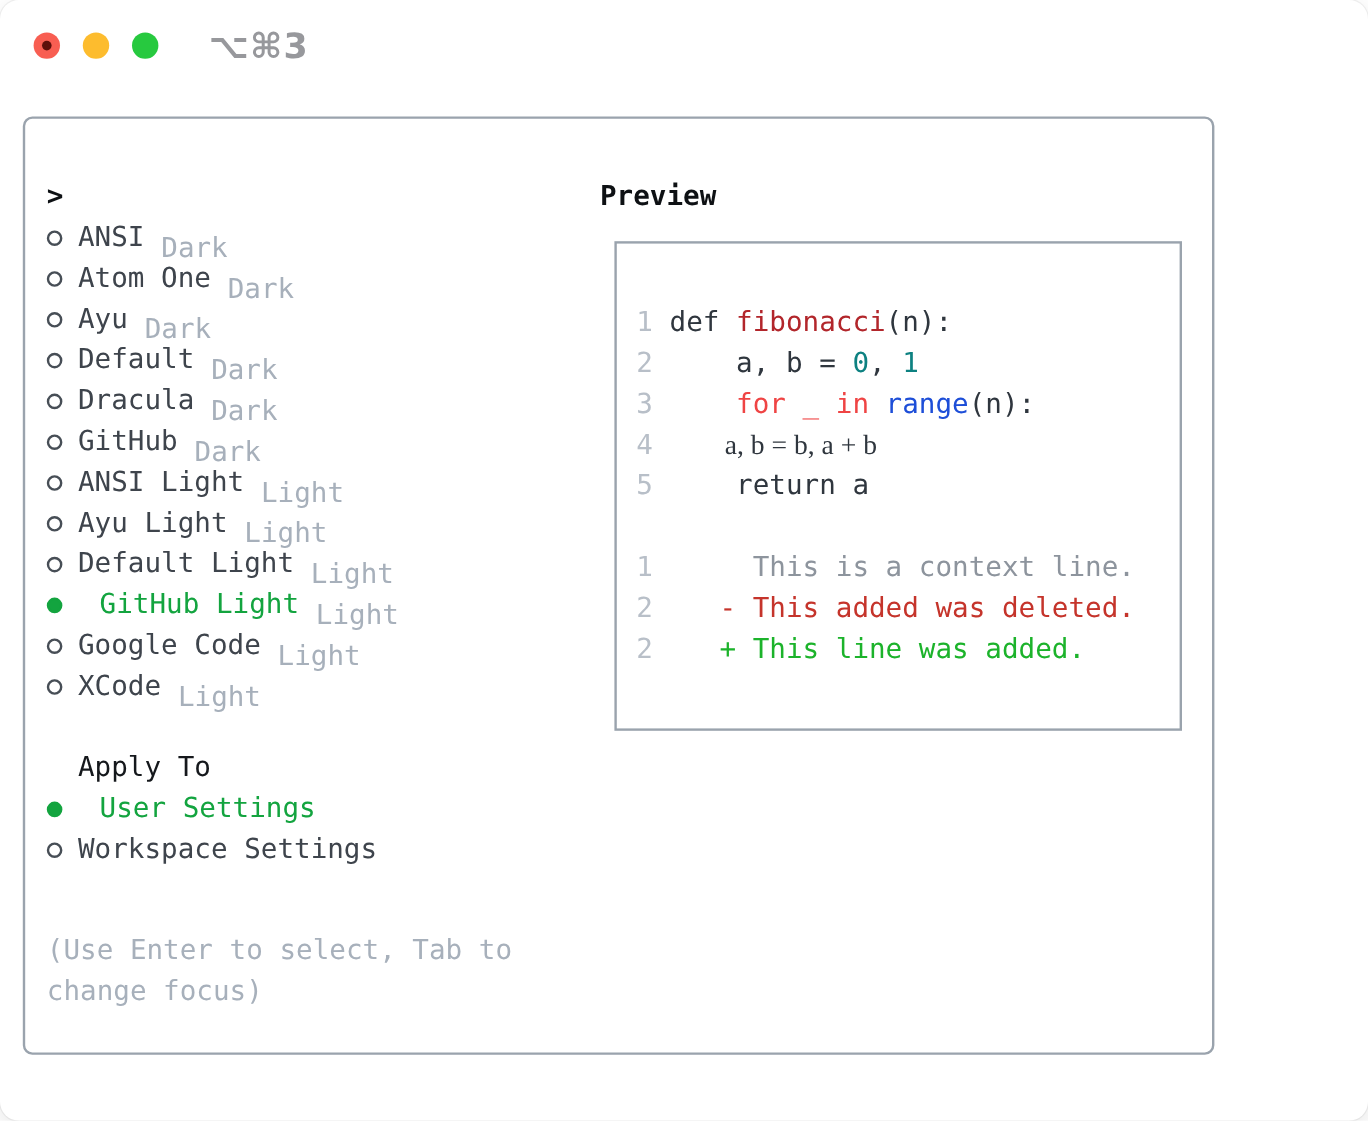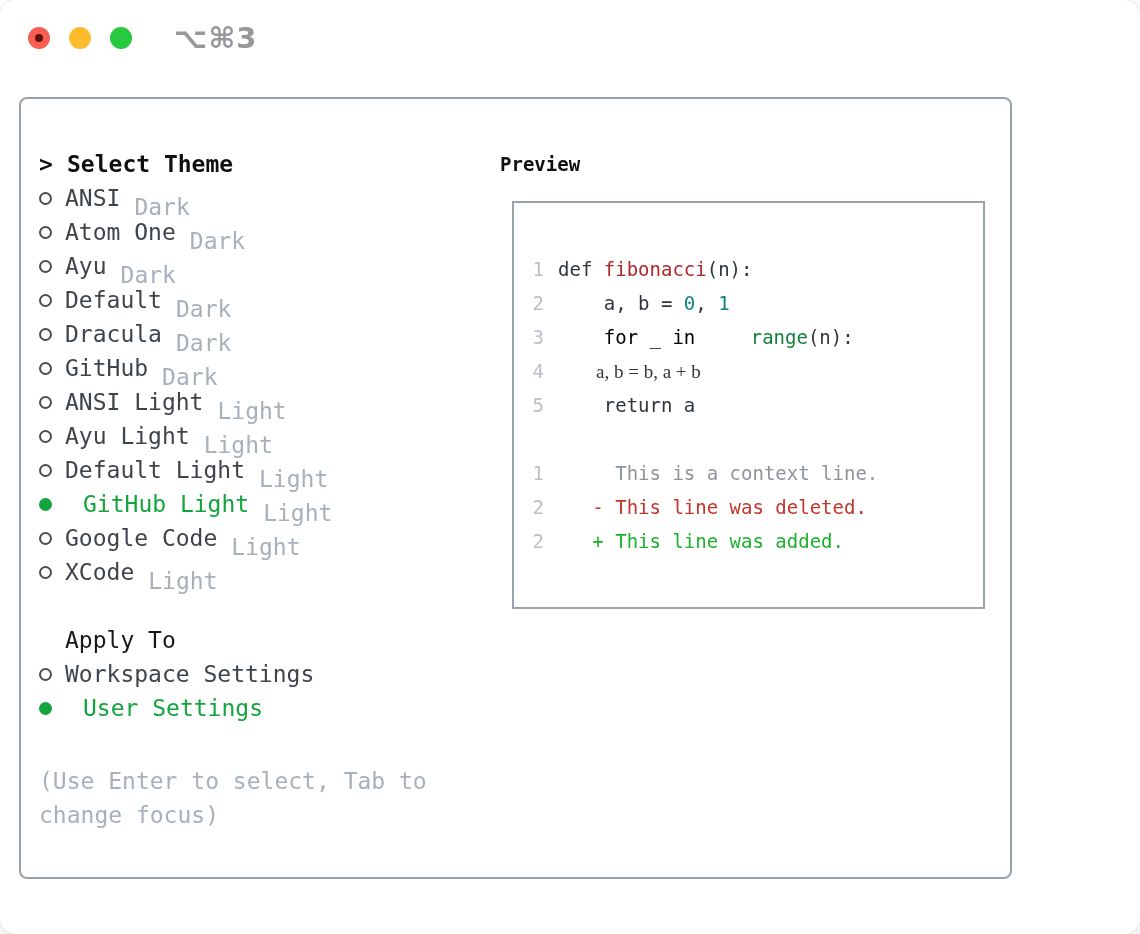--- a/index.html
+++ b/index.html
@@ -23,23 +23,23 @@
   .bold{font-weight:bold;color:#0e1114;}
   .prompt{font-weight:bold;color:#0e1114;width:14px;margin-right:14px;}
   .radio{width:13px;height:13px;box-sizing:border-box;border:2px solid #474e56;border-radius:50%;
          margin-right:13px;flex:0 0 auto;background:transparent;}
   .item .label{color:#3e444c;}
   .item .variant{color:var(--muted);margin-left:14px;margin-top:18px;}
   .item.selected .radio{background:var(--ui-green);border-color:var(--ui-green);}
   .item.selected .label{color:var(--ui-green);margin-left:18px;}
   .spacer{height:34px;}
   .apply-title{padding-left:26px;color:#15181c;}
-  .hint{margin-top:39px;width:440px;color:var(--muted);line-height:34px;white-space:normal;}
+  .hint{margin-top:50px;width:440px;color:var(--muted);line-height:34px;white-space:normal;}
   
-  .right-col{position:absolute;left:479px;top:48px;font-size:19px;line-height:34px;}
+  .right-col{position:absolute;left:479px;top:48px;font-size:23px;line-height:34px;}
   .preview-box{margin-left:12px;margin-top:20px;width:473px;height:408px;box-sizing:border-box;
                border:2px solid var(--border);background:#fff;padding:49px 0 0 16px;overflow:hidden;}
   .code-row{height:34px;display:flex;align-items:center;white-space:pre;}
   .gutter{display:inline-block;width:14px;text-align:right;margin-right:14px;color:var(--gutter);flex:0 0 auto;}
   .code-content{white-space:pre;}
 </style>
 </head>
 <body>
 
 <div class="window">
@@ -51,21 +51,20 @@
     <span class="light yellow"></span>
     <span class="light green"></span>
     <span class="shortcut">⌥⌘3</span>
   </div>
 
   <div class="panel">
 
     <div class="left-col">
       <div class="row">
         <span class="prompt">&gt;</span>
-        <span class="bold">Select Theme</span>
       </div>
 
       <div id="theme-list">
   <div class="row item">
     <span class="radio"></span>
     <span class="label">ANSI</span>
     <span class="variant">Dark</span>
   </div>
 
   <div class="row item">
@@ -133,29 +132,29 @@
     <span class="label">XCode</span>
     <span class="variant">Light</span>
   </div>
 </div>
 
       <div class="spacer"></div>
 
       <div class="row apply-title">Apply To</div>
 
       <div id="apply-list">
+  <div class="row item selected">
+    <span class="radio"></span>
+    <span class="label">User Settings</span>
+    
+  </div>
+
   <div class="row item">
     <span class="radio"></span>
     <span class="label">Workspace Settings</span>
-    
-  </div>
-
-  <div class="row item selected">
-    <span class="radio"></span>
-    <span class="label">User Settings</span>
     
   </div>
 </div>
 
       <div class="hint">(Use Enter to select, Tab to change focus)</div>
     </div>
 
     <div class="right-col">
       <div class="row bold">Preview</div>
       <div class="preview-box">
@@ -165,21 +164,21 @@
     <span class="code-content"><span style="color: rgb(47, 54, 62);">def </span><span style="color: rgb(178, 38, 43);">fibonacci</span><span style="color: rgb(47, 54, 62);">(n):</span></span>
   </div>
 
   <div class="code-row">
     <span class="gutter">2</span>
     <span class="code-content"><span style="color: rgb(47, 54, 62);">    a, b = </span><span style="color: rgb(13, 129, 129);">0</span><span style="color: rgb(47, 54, 62);">, </span><span style="color: rgb(13, 129, 129);">1</span></span>
   </div>
 
   <div class="code-row">
     <span class="gutter">3</span>
-    <span class="code-content"><span style="color: #000000;">    for _ in </span><span style="color: #15803d; margin-left: 44px;">range</span><span style="color: rgb(47, 54, 62);">(n):</span></span>
+    <span class="code-content"><span style="color: #ef4444;">    for _ in </span><span style="color: #1d4ed8;">range</span><span style="color: rgb(47, 54, 62);">(n):</span></span>
   </div>
 
   <div class="code-row">
     <span class="gutter">4</span>
     <span class="code-content"><span style="color: rgb(47, 54, 62); font-family: Liberation Serif, serif;">        a, b = b, a + b</span></span>
   </div>
 
   <div class="code-row">
     <span class="gutter">5</span>
     <span class="code-content"><span style="color: rgb(47, 54, 62);">    return a</span></span>
@@ -190,21 +189,21 @@
     <span class="code-content"></span>
   </div>
 
   <div class="code-row">
     <span class="gutter">1</span>
     <span class="code-content"><span style="color: rgb(141, 148, 157);">     This is a context line.</span></span>
   </div>
 
   <div class="code-row">
     <span class="gutter">2</span>
-    <span class="code-content"><span style="color: rgb(197, 52, 43);">   - This line was deleted.</span></span>
+    <span class="code-content"><span style="color: rgb(197, 52, 43);">   - This added was deleted.</span></span>
   </div>
 
   <div class="code-row">
     <span class="gutter">2</span>
     <span class="code-content"><span style="color: rgb(28, 179, 43);">   + This line was added.</span></span>
   </div>
 </div>
       </div>
     </div>
 

